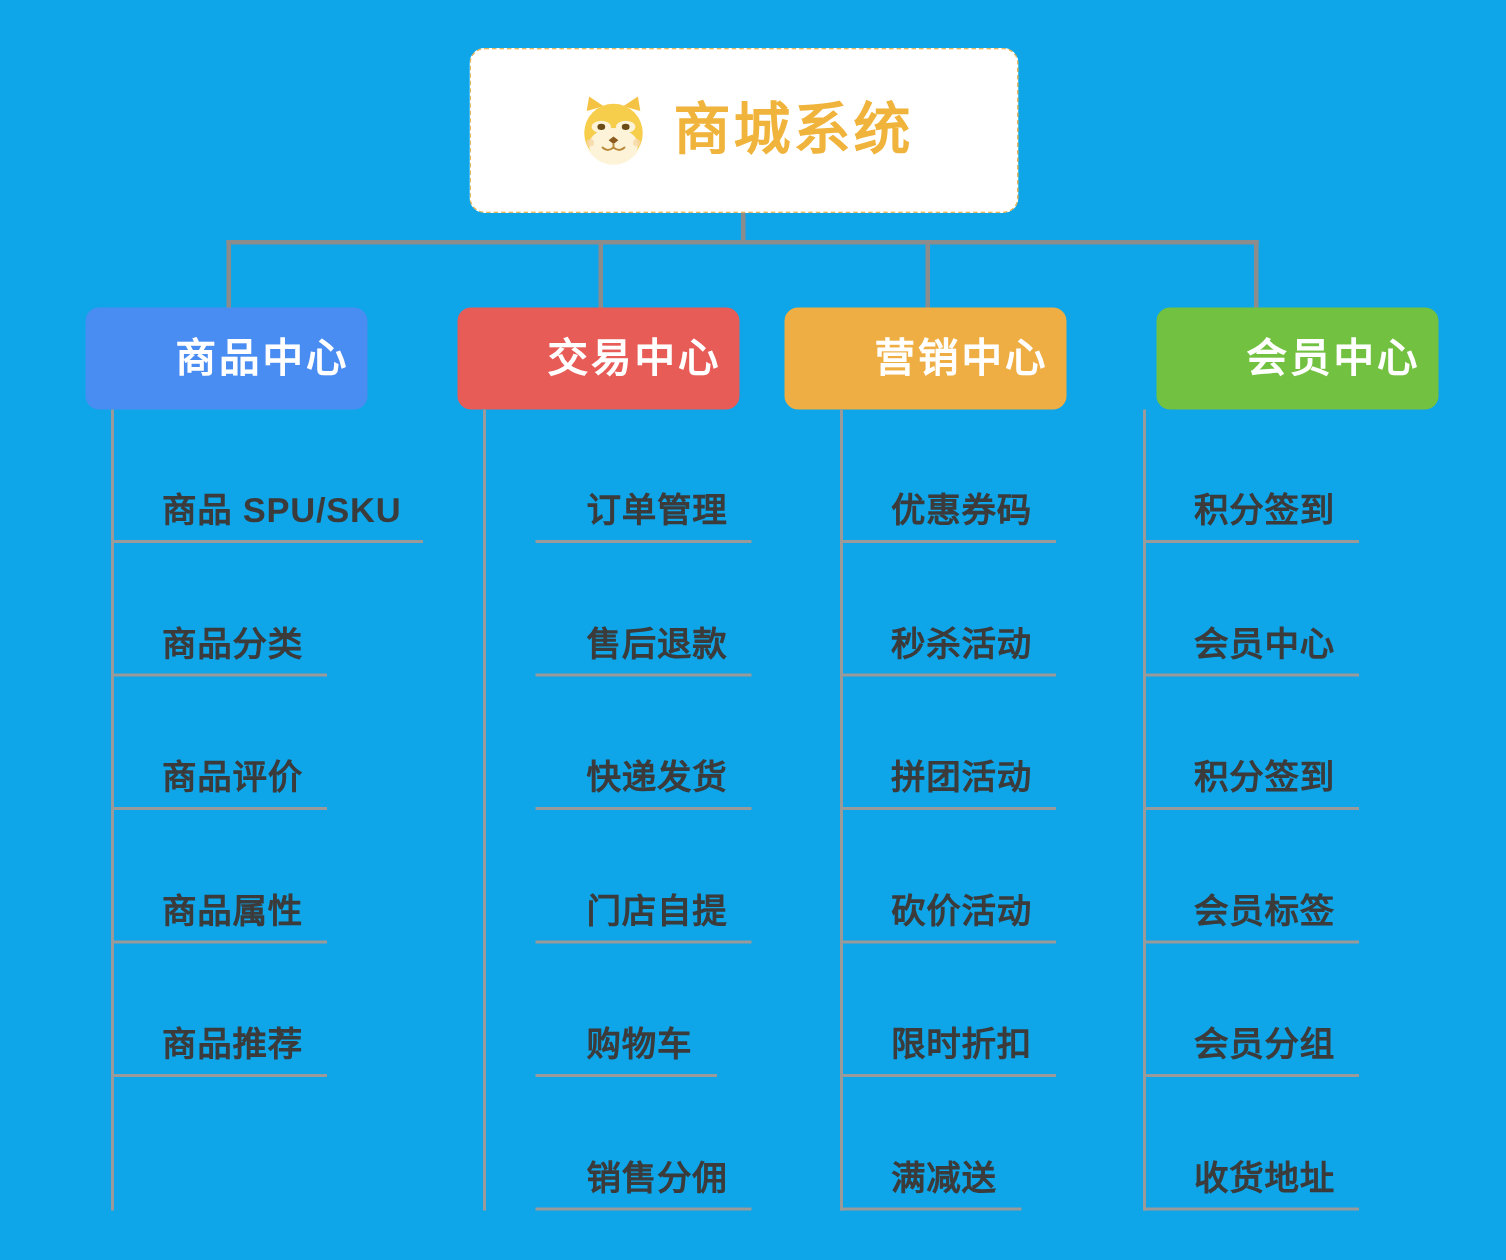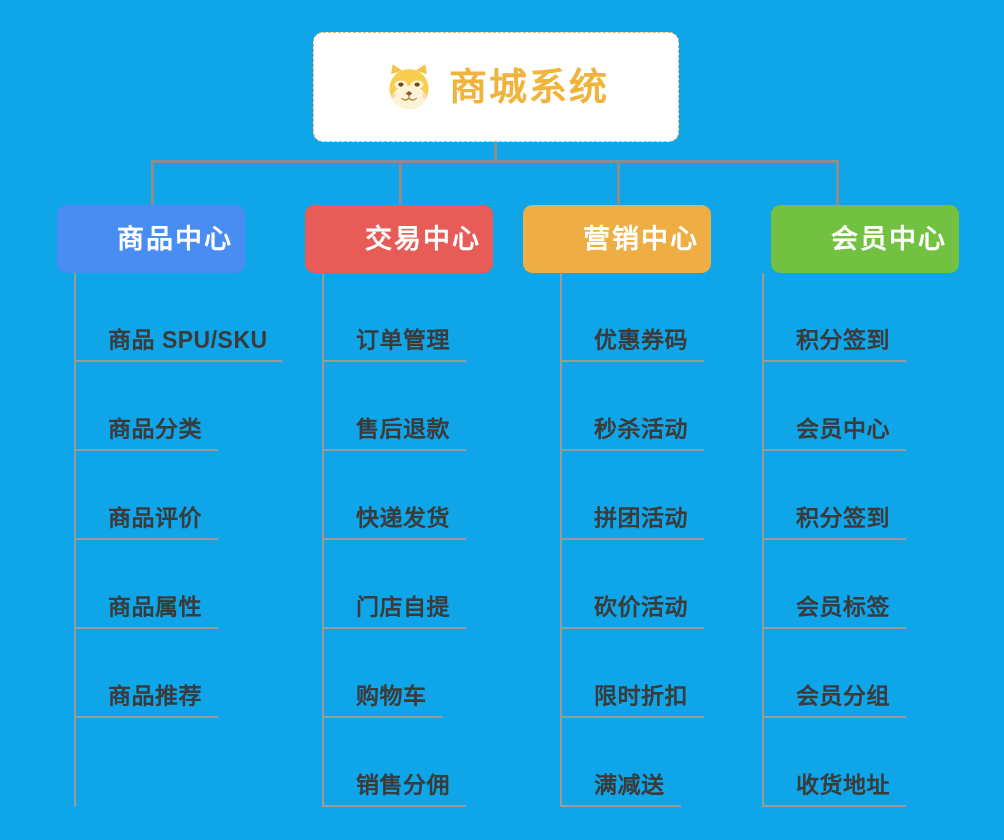--- a/index.html
+++ b/index.html
@@ -170,21 +170,21 @@
       </div>
       <div class="leaf-item">
         <div class="leaf-underline" style="background: rgb(154, 154, 154); width: 144px;"></div>
         <span class="leaf-label">商品属性</span>
       </div>
       <div class="leaf-item">
         <div class="leaf-underline" style="background: rgb(154, 154, 154); width: 144px;"></div>
         <span class="leaf-label">商品推荐</span>
       </div>
     </div>
-  <div class="leaf-col" style="left:322px;">
+  <div class="leaf-col" style="left:322px;padding-left:35px;">
       <div class="leaf-spine" style="background: rgb(154, 154, 154); height: 534px;"></div>
       <div class="leaf-item">
         <div class="leaf-underline" style="background: rgb(154, 154, 154); width: 144px;"></div>
         <span class="leaf-label">订单管理</span>
       </div>
       <div class="leaf-item">
         <div class="leaf-underline" style="background: rgb(154, 154, 154); width: 144px;"></div>
         <span class="leaf-label">售后退款</span>
       </div>
       <div class="leaf-item">

